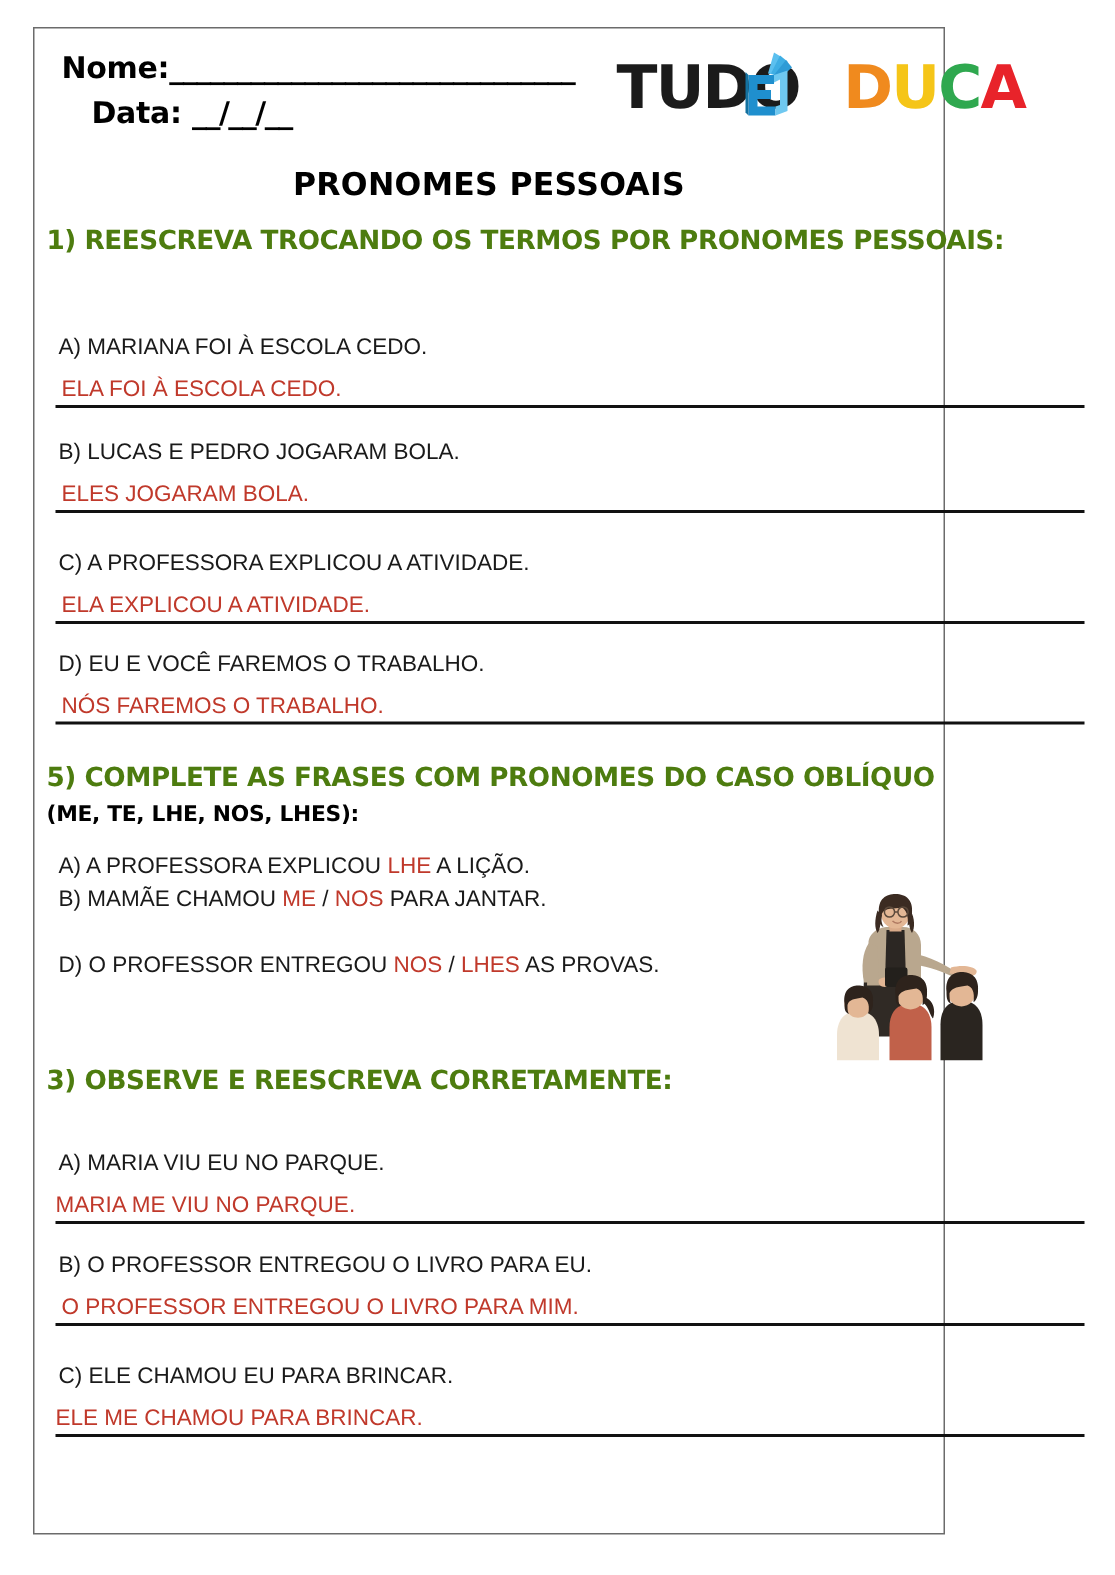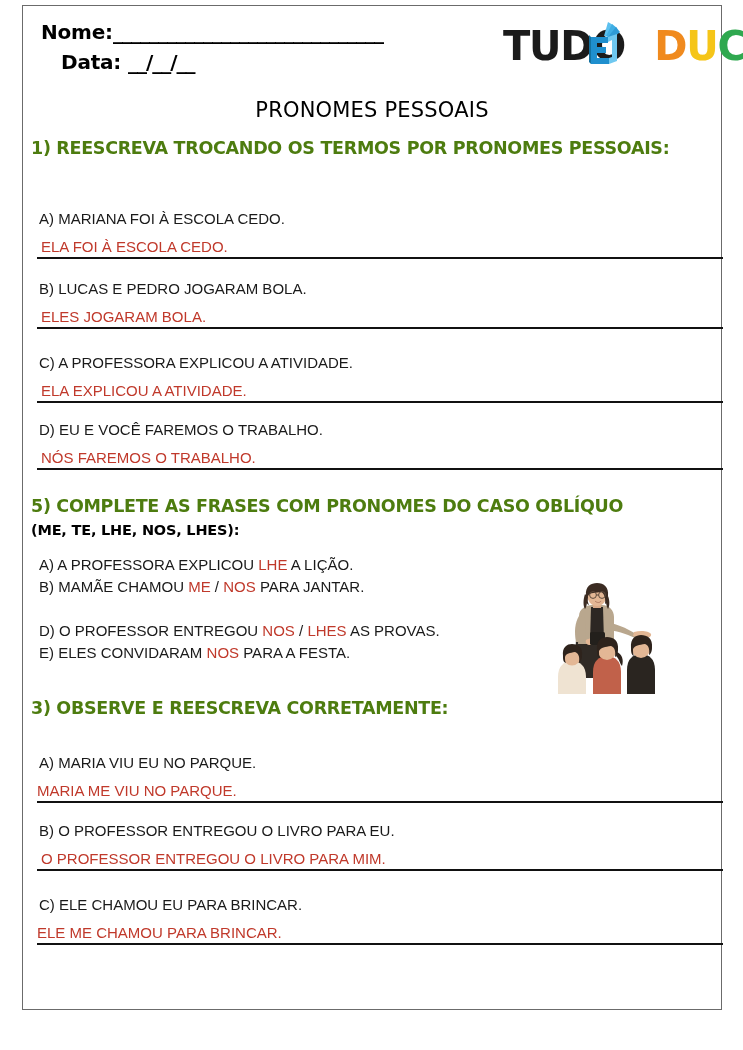--- a/index.html
+++ b/index.html
@@ -12,22 +12,22 @@
     height: 1050px;
     position: relative;
     font-family: "Liberation Sans", sans-serif;
     overflow: hidden;
   }
 
   
   #page-frame {
     position: absolute;
     left: 22px;
-    top: 5px;
-    width: 700px;
+    top: 18px;
+    width: 608px;
     height: 1005px;
     border: 1.5px solid #6b6b6b;
     box-sizing: border-box;
     background: #ffffff;
   }
 
   
   #header-block {
     position: absolute;
     left: 0; top: 0;
@@ -82,21 +82,21 @@
     height: 48px;
   }
 
   
   #worksheet-title {
     position: absolute;
     left: 0; top: 92px;
     width: 100%;
     text-align: center;
     font-family: "DejaVu Sans", sans-serif;
-    font-weight: normal;
+    font-weight: bold;
     font-size: 21px;
     letter-spacing: 0.2px;
     color: #000000;
   }
 
   
   .section-heading {
     position: absolute;
     left: 8px;
     font-family: "DejaVu Sans", sans-serif;
@@ -242,23 +242,20 @@
 
   <div class="s2-line" style="top:572px">
     <span>B) MAMÃE CHAMOU </span><span class="pron">ME</span><span class="sep"> / </span><span class="pron">NOS</span><span> PARA JANTAR.</span>
   </div>
 
 
   <div class="s2-line" style="top:616px">
     <span>D) O PROFESSOR ENTREGOU </span><span class="pron">NOS</span><span class="sep"> / </span><span class="pron">LHES</span><span> AS PROVAS.</span>
   </div>
 
-  <div class="s2-line" style="top:638px">
-    <span>E) ELES CONVIDARAM </span><span class="pron">NOS</span><span> PARA A FESTA.</span>
-  </div>
 
   <svg id="classroom-illustration" viewBox="0 0 128 112">
 
     <g>
 
       <path d="M28 58 L60 58 L62 96 L26 96 Z" fill="#302A25"></path>
 
       <path d="M56 40 C68 41 78 46 88 52 C90 53 90 56 87 56 C78 52 68 48 57 48 Z" fill="#B9A78E"></path>
       <path d="M86 50 C93 48 101 49 103 52 C104 55 99 57 94 56 C90 55 87 54 85 54 Z" fill="#E3B795"></path>
 

